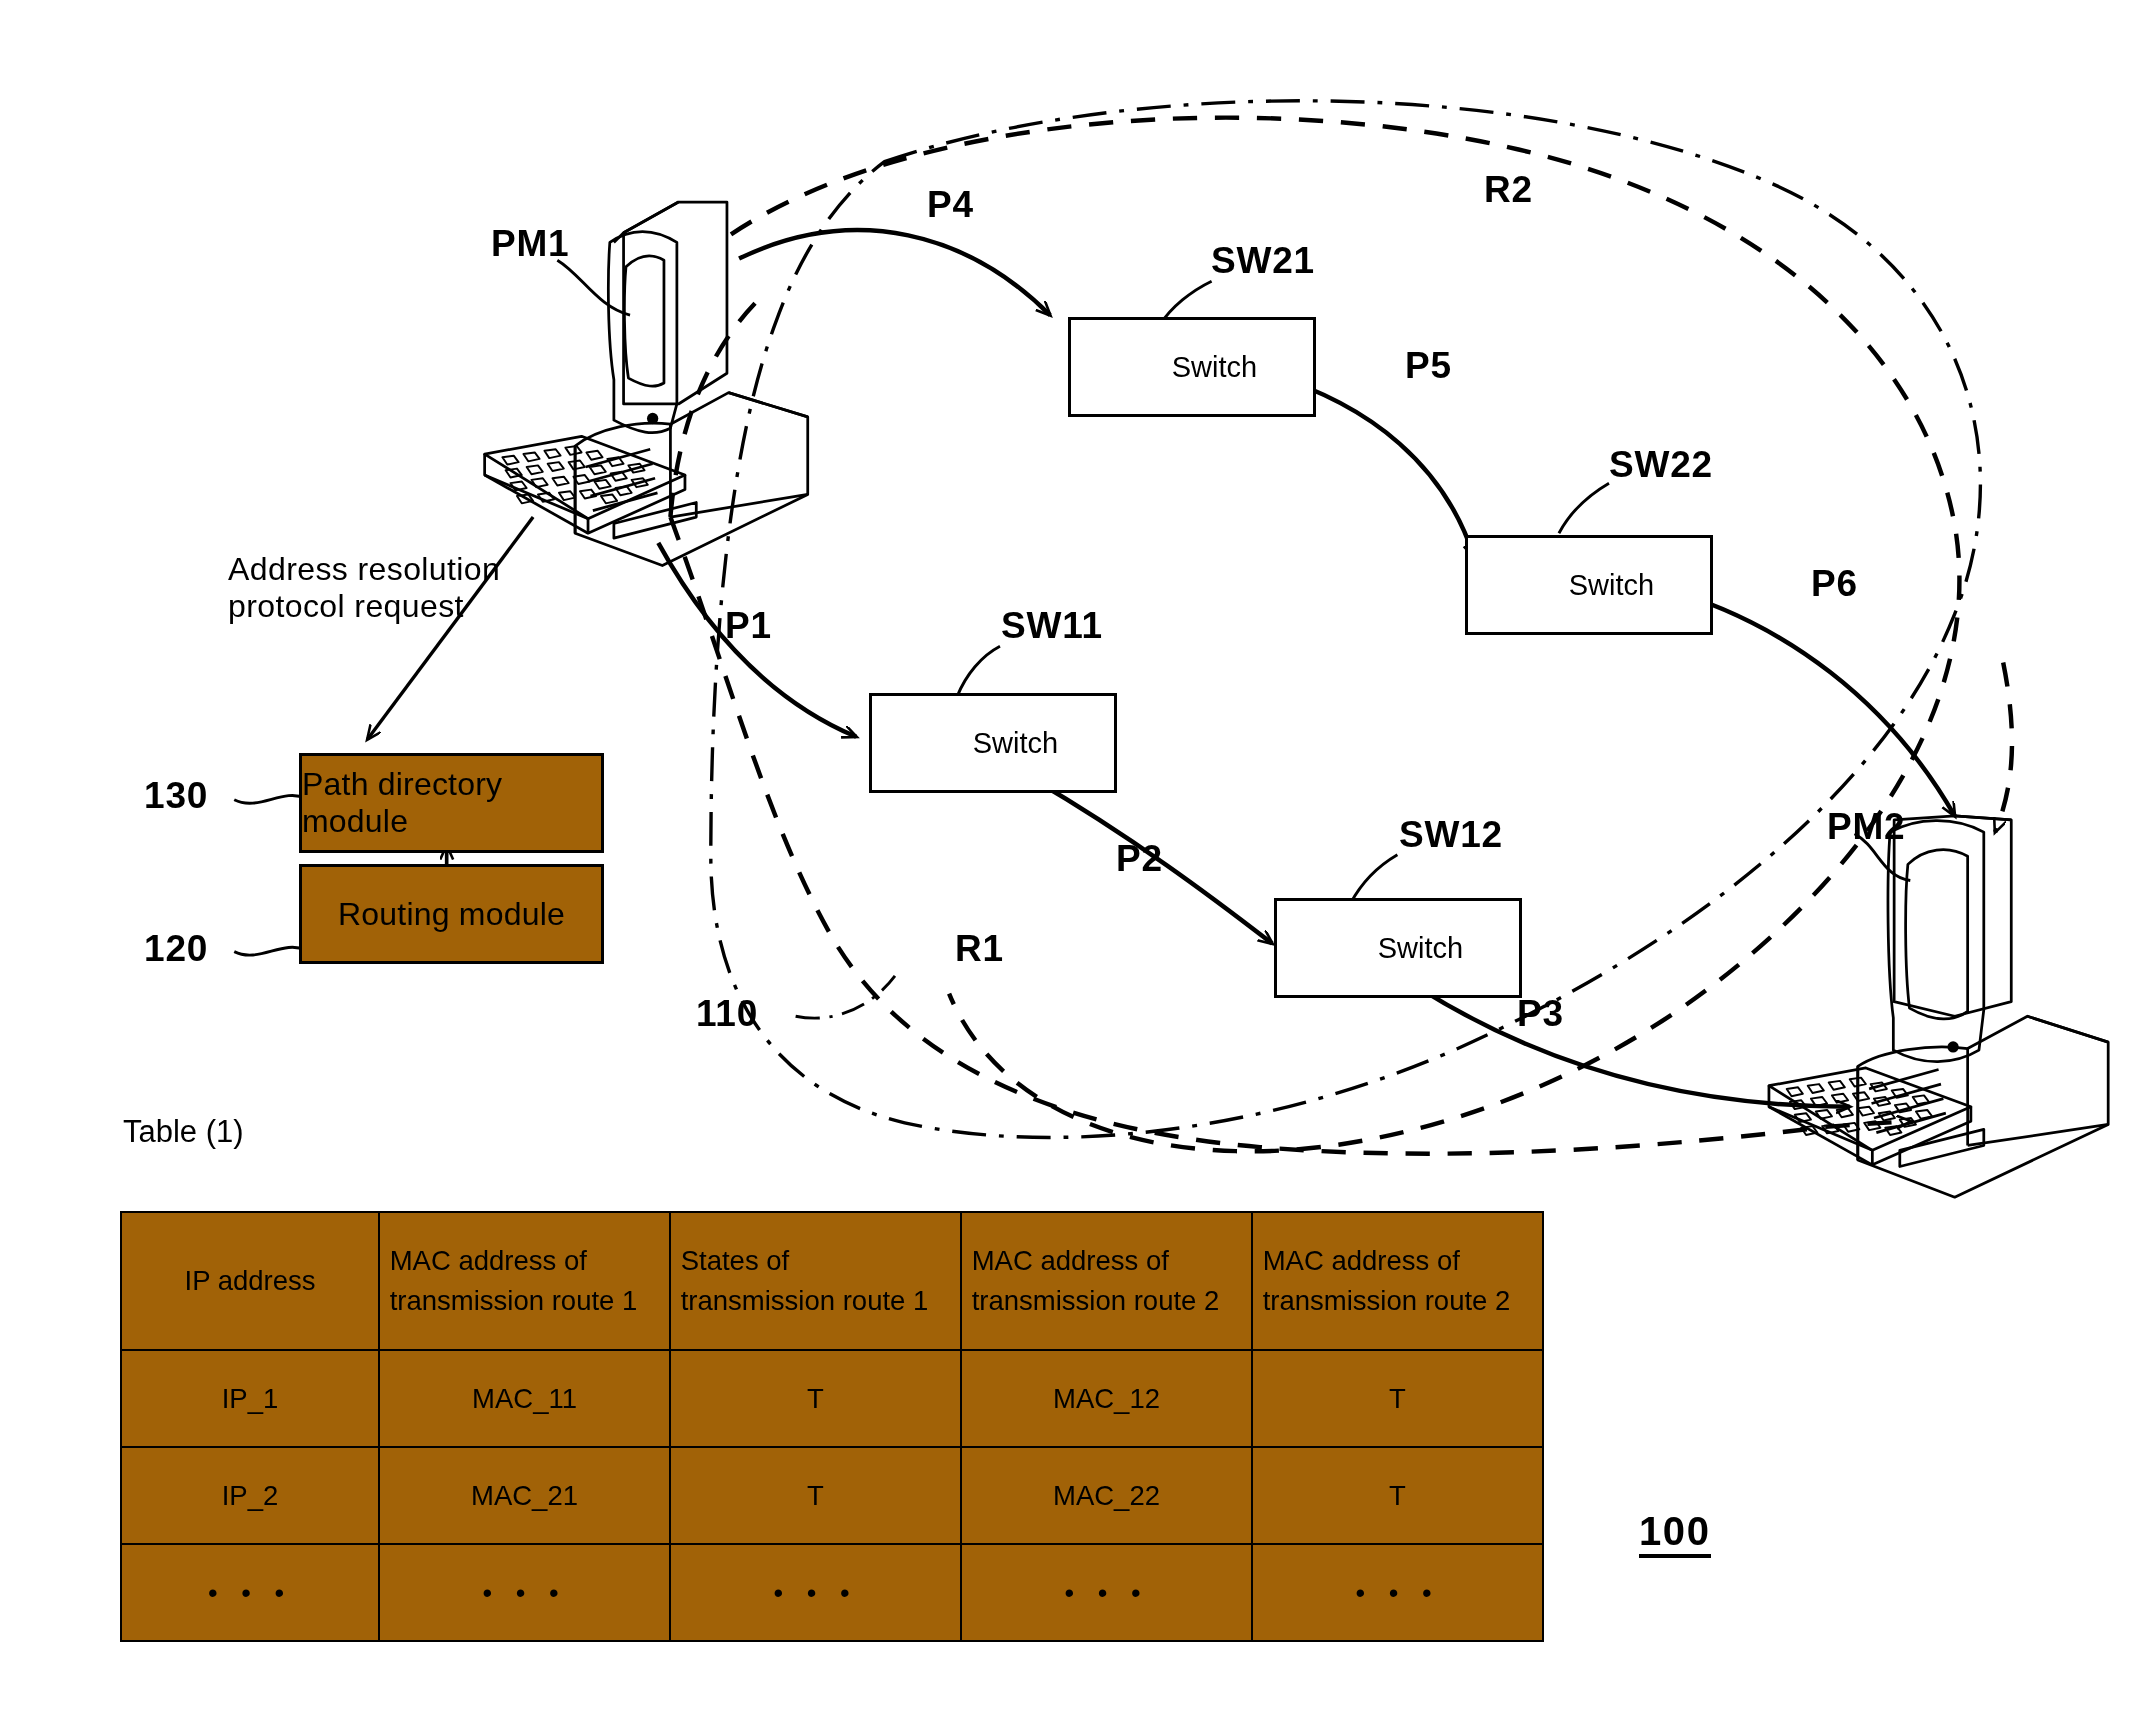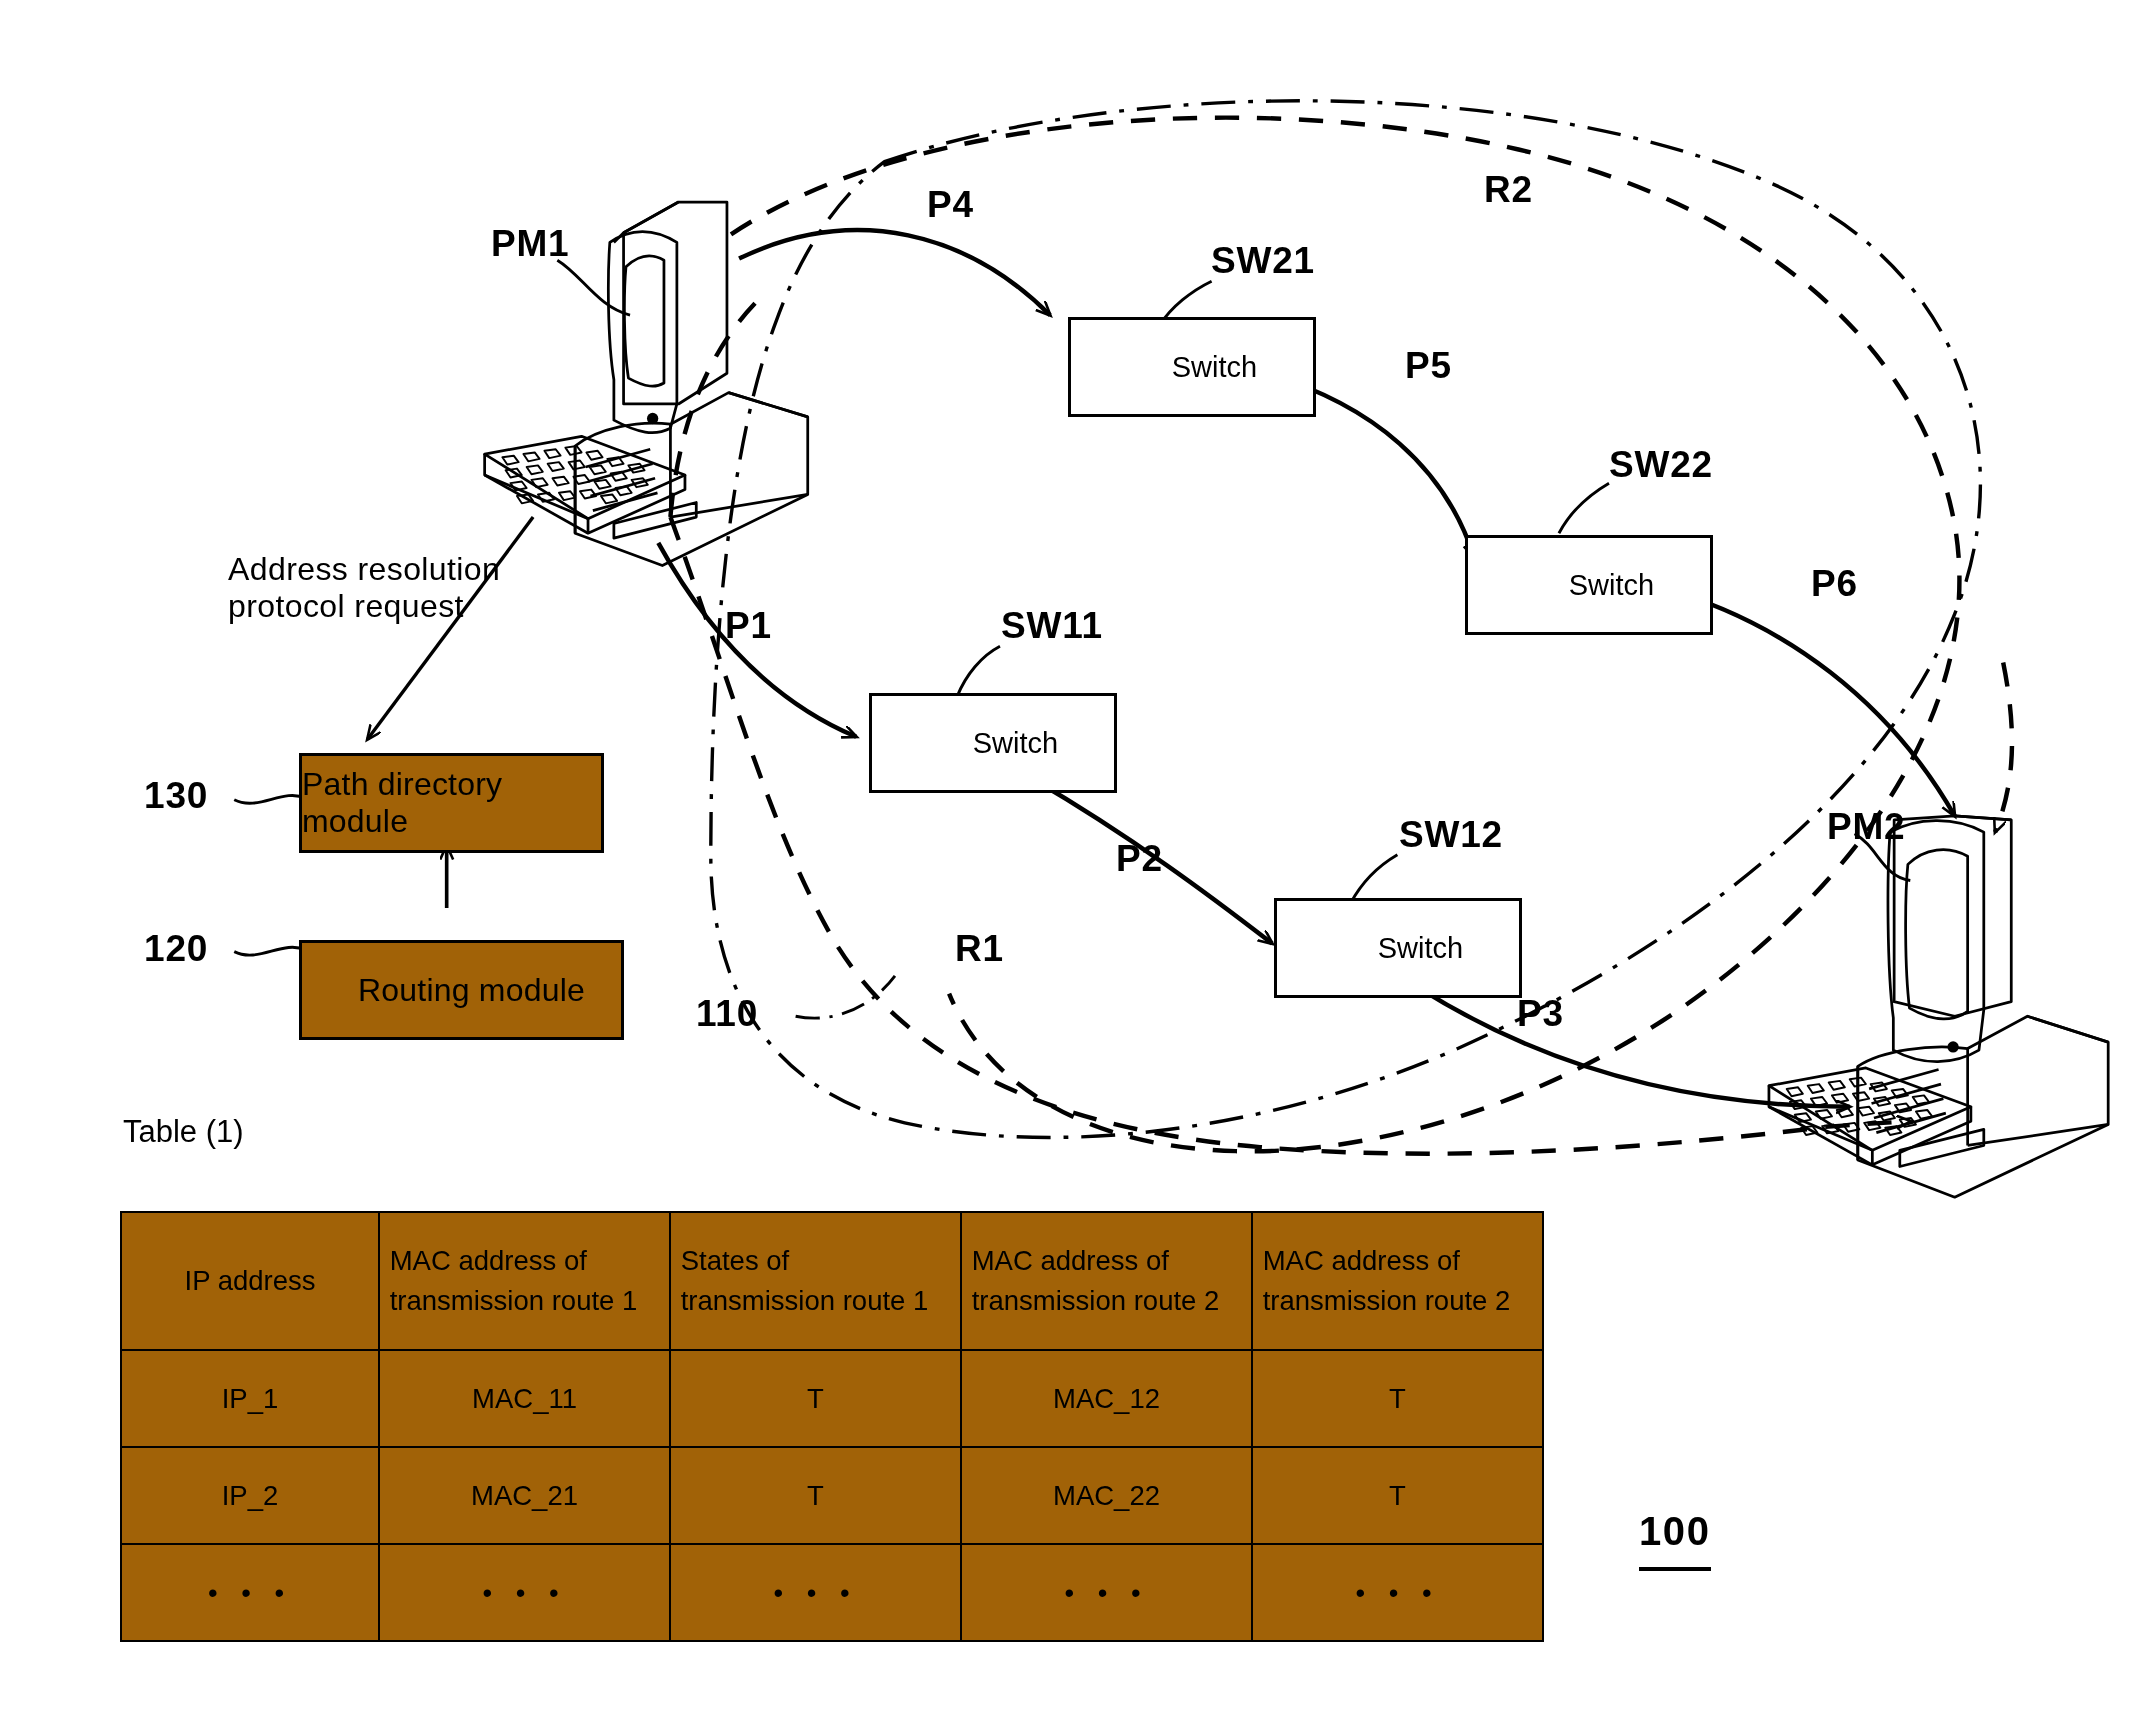--- a/index.html
+++ b/index.html
@@ -111,21 +111,21 @@
   .col-st2  { width: 291px; }
 
   #fignum {
     position: absolute;
     left: 1639px;
     top: 1509px;
     font-size: 40px;
     font-weight: bold;
     letter-spacing: 1.6px;
     border-bottom: 4px solid #000;
-    padding-bottom: 13px;
+    padding-bottom: 0;
   }
 </style>
 </head>
 <body>
 
 <div id="stage">
 
   <svg class="layer" viewBox="0 0 2663 2118">
     <defs>
       <marker id="arrowOpen" markerWidth="22" markerHeight="22" refX="17" refY="8" orient="auto" markerUnits="userSpaceOnUse">
@@ -356,21 +356,21 @@
   <div class="swbox" style="left:869px; top:693px; width:197px; height:94px;">
     <span>Switch</span>
   </div>
   <div class="swbox" style="left:1274px; top:898px; width:197px; height:94px;">
     <span>Switch</span>
   </div>
 
   <div class="modbox" style="left:299px; top:753px; width:299px; height:94px;">
     <span>Path directory module</span>
   </div>
-  <div class="modbox" style="left:299px; top:940px; width:299px; height:94px;padding-left:20px;">
+  <div class="modbox" style="left:299px; top:864px; width:299px; height:94px;">
     <span>Routing module</span>
   </div>
 
   <div class="lbl lbl-node" style="left:491px; top:225px;">PM1</div>
   <div class="lbl lbl-node" style="left:1827px; top:808px;">PM2</div>
 
   <div class="lbl lbl-node" style="left:1211px; top:242px;">SW21</div>
   <div class="lbl lbl-node" style="left:1609px; top:446px;">SW22</div>
   <div class="lbl lbl-node" style="left:1001px; top:607px;">SW11</div>
   <div class="lbl lbl-node" style="left:1399px; top:816px;">SW12</div>

